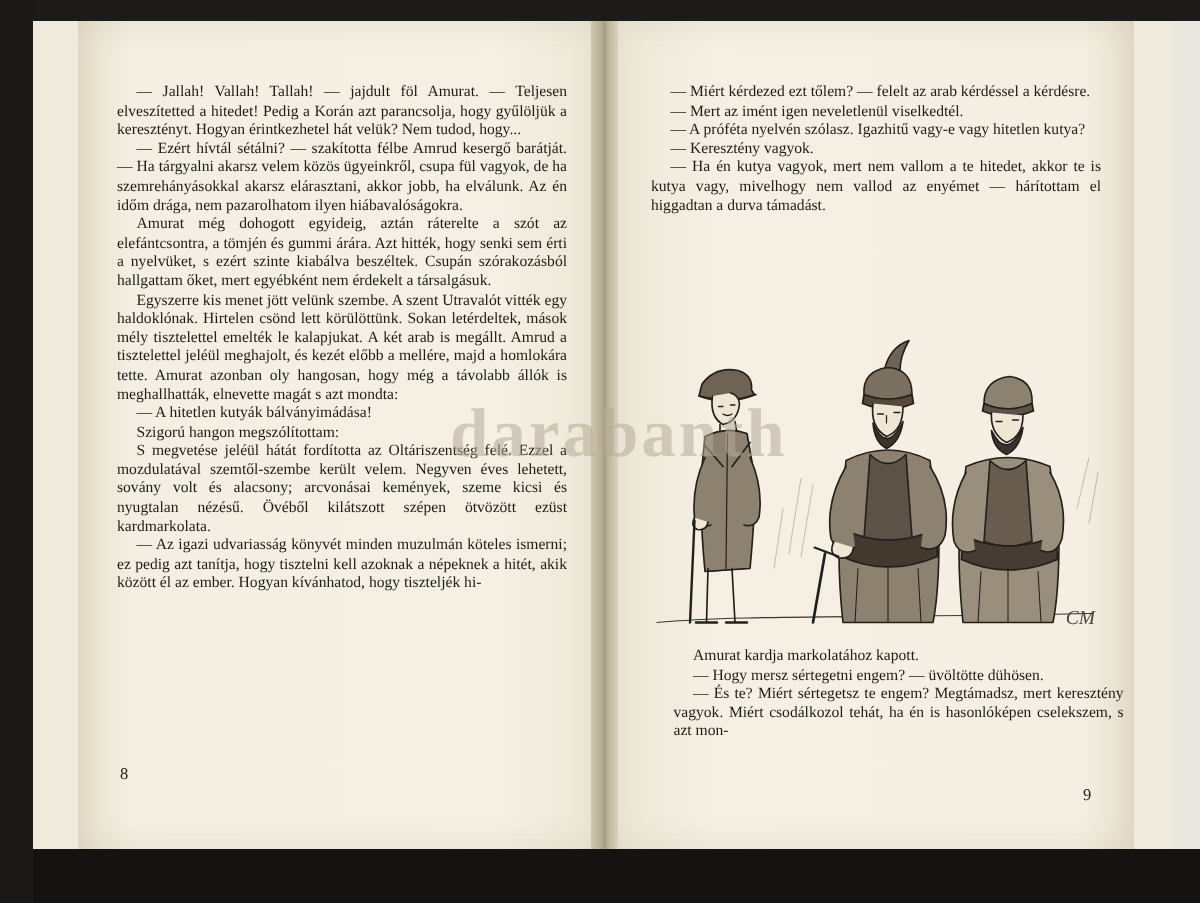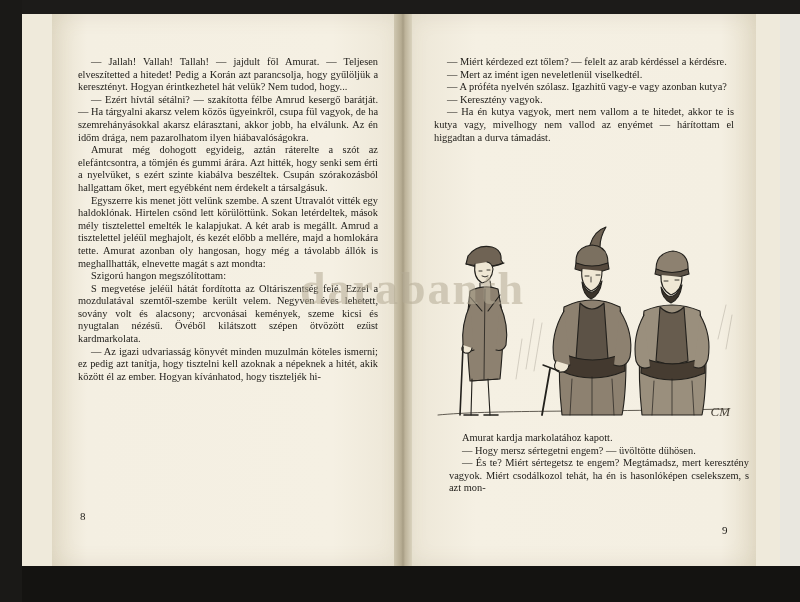--- a/index.html
+++ b/index.html
@@ -154,30 +154,31 @@
 
     <div class="page-sheet page-left"></div>
     <div class="page-sheet page-right"></div>
     <div class="gutter"></div>
 
     <div class="col col-left">
       <p>— Jallah! Vallah! Tallah! — jajdult föl Amurat. — Teljesen elveszítetted a hitedet! Pedig a Korán azt parancsolja, hogy gyűlöljük a keresztényt. Hogyan érintkezhetel hát velük? Nem tudod, hogy...</p>
       <p>— Ezért hívtál sétálni? — szakította félbe Amrud kesergő barátját. — Ha tárgyalni akarsz velem közös ügyeinkről, csupa fül vagyok, de ha szemrehányásokkal akarsz elárasztani, akkor jobb, ha elválunk. Az én időm drága, nem pazarolhatom ilyen hiábavalóságokra.</p>
       <p>Amurat még dohogott egyideig, aztán ráterelte a szót az elefántcsontra, a tömjén és gummi árára. Azt hitték, hogy senki sem érti a nyelvüket, s ezért szinte kiabálva beszéltek. Csupán szórakozásból hallgattam őket, mert egyébként nem érdekelt a társalgásuk.</p>
       <p>Egyszerre kis menet jött velünk szembe. A szent Utravalót vitték egy haldoklónak. Hirtelen csönd lett körülöttünk. Sokan letérdeltek, mások mély tisztelettel emelték le kalapjukat. A két arab is megállt. Amrud a tisztelettel jeléül meghajolt, és kezét előbb a mellére, majd a homlokára tette. Amurat azonban oly hangosan, hogy még a távolabb állók is meghallhatták, elnevette magát s azt mondta:</p>
+      <p>— A hitetlen kutyák bálványimádása!</p>
       <p>Szigorú hangon megszólítottam:</p>
       <p>S megvetése jeléül hátát fordította az Oltáriszentség felé. Ezzel a mozdulatával szemtől-szembe került velem. Negyven éves lehetett, sovány volt és alacsony; arcvonásai kemények, szeme kicsi és nyugtalan nézésű. Övéből kilátszott szépen ötvözött ezüst kardmarkolata.</p>
       <p>— Az igazi udvariasság könyvét minden muzulmán köteles ismerni; ez pedig azt tanítja, hogy tisztelni kell azoknak a népeknek a hitét, akik között él az ember. Hogyan kívánhatod, hogy tiszteljék hi-</p>
     </div>
     <div class="folio folio-left">8</div>
 
     <div class="col col-right">
       <p>— Miért kérdezed ezt tőlem? — felelt az arab kérdéssel a kérdésre.</p>
       <p>— Mert az imént igen neveletlenül viselkedtél.</p>
-      <p>— A próféta nyelvén szólasz. Igazhitű vagy-e vagy azonban kutya?</p>
+      <p>— A próféta nyelvén szólasz. Igazhitű vagy-e vagy hitetlen kutya?</p>
       <p>— Keresztény vagyok.</p>
       <p>— Ha én kutya vagyok, mert nem vallom a te hitedet, akkor te is kutya vagy, mivelhogy nem vallod az enyémet — hárítottam el higgadtan a durva támadást.</p>
     </div>
 
     <div class="figure">
       <svg viewBox="0 0 306 205" width="306" height="205" aria-hidden="true">
         <g fill="none" stroke="#22201c" stroke-width="1.1" stroke-linecap="round" stroke-linejoin="round">
 
           <path d="M8 196 C60 191, 150 193, 298 190" stroke="#3a352c" stroke-width="0.8"></path>
 

